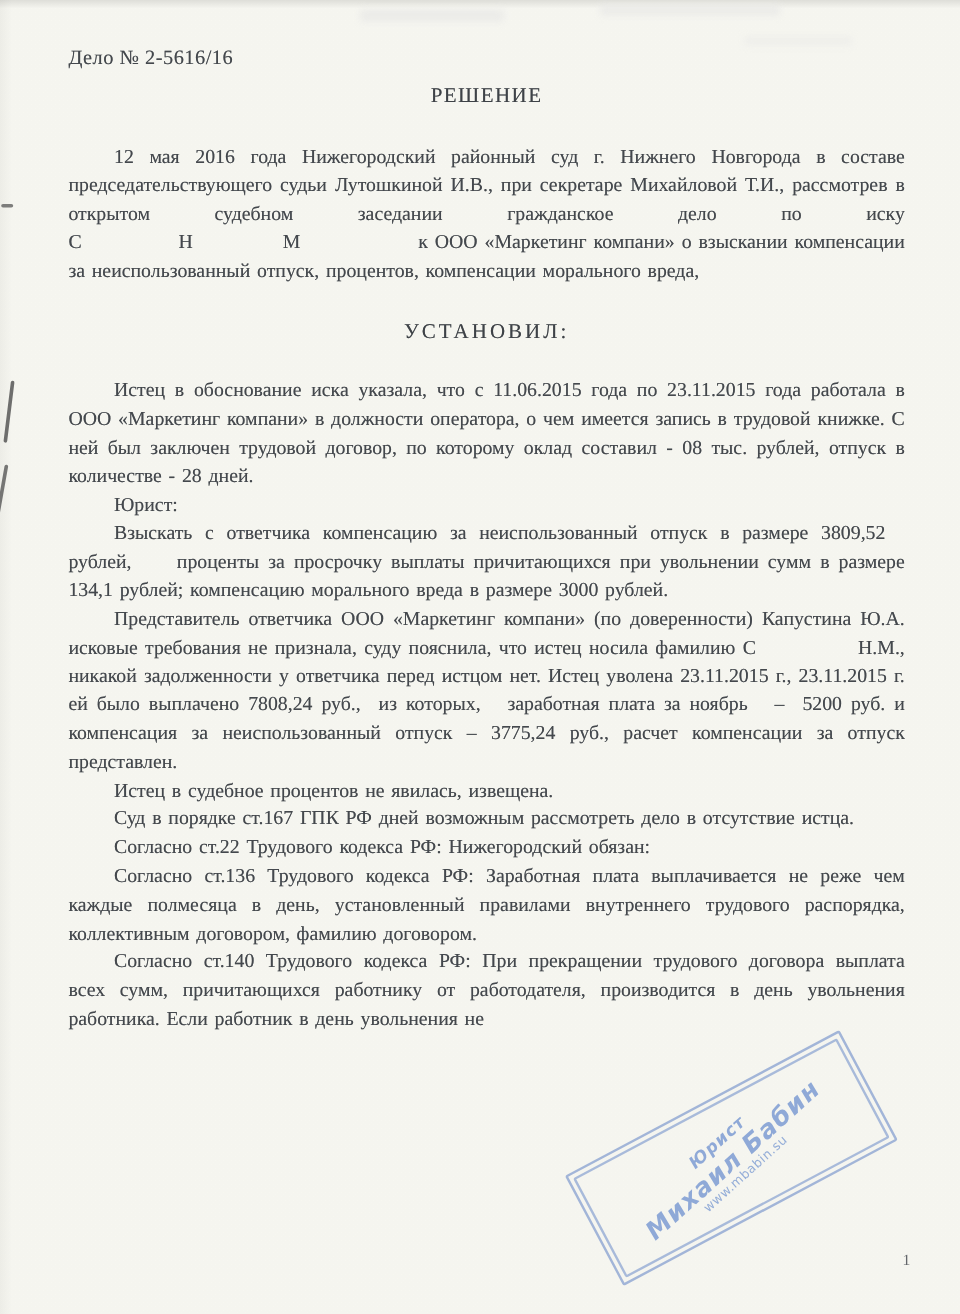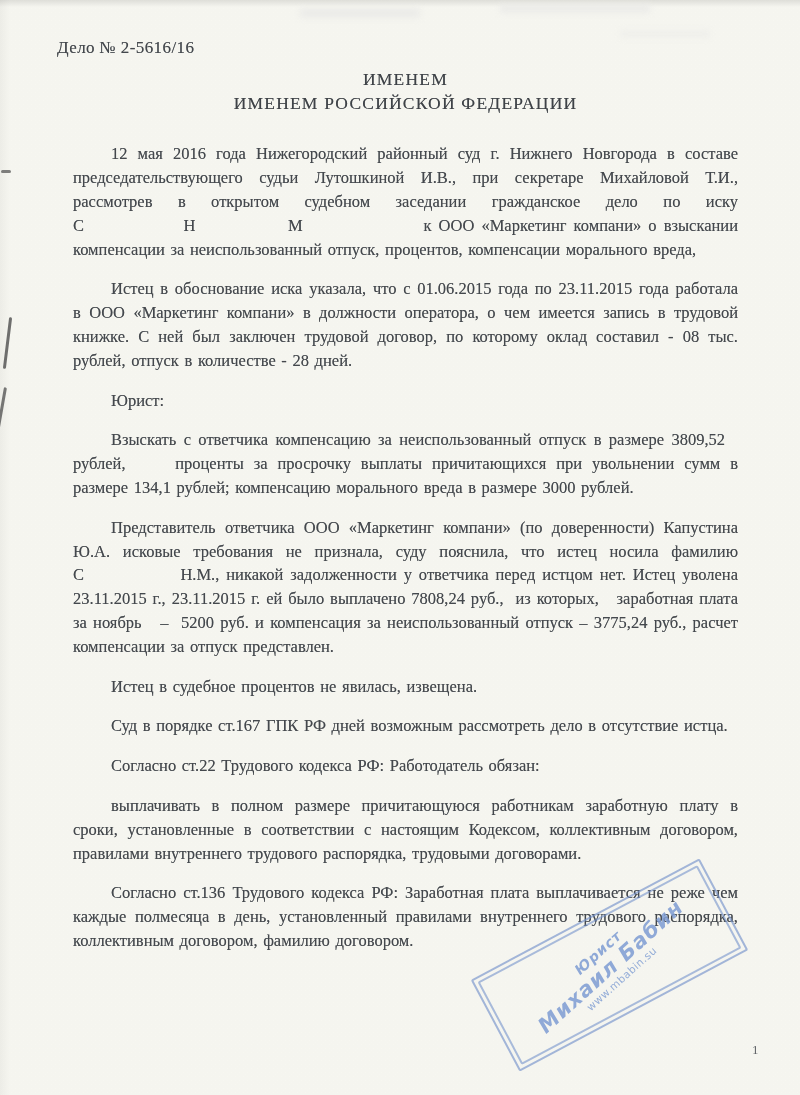--- a/index.html
+++ b/index.html
@@ -25,21 +25,21 @@
   }
   .title{
     text-align:center;font-size:17.5px;letter-spacing:1.2px;
     color:#3e4247;font-weight:500;
   }
   .heading{
     text-align:center;font-size:17.5px;letter-spacing:2.5px;
     margin:27px 0 25px 0;color:#3e4247;
   }
   .para{
-    margin:16px;text-align:justify;text-indent:38px;
+    margin:0;text-align:justify;text-indent:38px;
     word-spacing:1.5px;
   }
   .para.intro{margin-top:27px;}
   .page-number{
     position:absolute;left:752px;top:1042px;
     font-size:13px;color:#63666a;text-shadow:none;
   }
   
   .stamp{
     position:absolute;left:480px;top:913px;width:255px;height:100px;
@@ -81,35 +81,35 @@
   <div class="noise n1"></div>
   <div class="noise n2"></div>
   <div class="noise n3"></div>
 
   <div class="mark dash"></div>
   <div class="mark stroke1"></div>
   <div class="mark stroke2"></div>
 
   <div class="content">
     <div class="case-number">Дело № 2-5616/16</div>
-    <div class="title">ИМЕНЕМ</div>
-    <div class="title">ИМЕНЕМ РОССИЙСКОЙ ФЕДЕРАЦИИ</div>
+    <div class="title">РЕШЕНИЕ</div>
 
     <p class="para intro">12 мая 2016 года Нижегородский районный суд г. Нижнего Новгорода в составе председательствующего судьи Лутошкиной И.В., при секретаре Михайловой Т.И., рассмотрев в открытом судебном заседании гражданское дело по иску С&nbsp;&nbsp;&nbsp;&nbsp;&nbsp;&nbsp;&nbsp;&nbsp;&nbsp;&nbsp;&nbsp;&nbsp;&nbsp;&nbsp;Н&nbsp;&nbsp;&nbsp;&nbsp;&nbsp;&nbsp;&nbsp;&nbsp;&nbsp;&nbsp;&nbsp;&nbsp;&nbsp;М&nbsp;&nbsp;&nbsp;&nbsp;&nbsp;&nbsp;&nbsp;&nbsp;&nbsp;&nbsp;&nbsp;&nbsp;&nbsp;&nbsp;&nbsp;&nbsp;&nbsp;к ООО «Маркетинг компани» о взыскании компенсации за неиспользованный отпуск, процентов, компенсации морального вреда,</p>
 
+    <div class="heading">УСТАНОВИЛ:</div>
 
-    <p class="para">Истец в обоснование иска указала, что с 01.06.2015 года по 23.11.2015 года работала в ООО «Маркетинг компани» в должности оператора, о чем имеется запись в трудовой книжке. С ней был заключен трудовой договор, по которому оклад составил - 08 тыс. рублей, отпуск в количестве - 28 дней.</p>
+    <p class="para">Истец в обоснование иска указала, что с 11.06.2015 года по 23.11.2015 года работала в ООО «Маркетинг компани» в должности оператора, о чем имеется запись в трудовой книжке. С ней был заключен трудовой договор, по которому оклад составил - 08 тыс. рублей, отпуск в количестве - 28 дней.</p>
     <p class="para">Юрист:</p>
     <p class="para">Взыскать с ответчика компенсацию за неиспользованный отпуск в размере 3809,52&nbsp;&nbsp; рублей,&nbsp;&nbsp;&nbsp;&nbsp; проценты за просрочку выплаты причитающихся при увольнении сумм в размере 134,1 рублей; компенсацию морального вреда в размере 3000 рублей.</p>
     <p class="para">Представитель ответчика ООО «Маркетинг компани» (по доверенности) Капустина Ю.А. исковые требования не признала, суду пояснила, что истец носила фамилию С&nbsp;&nbsp;&nbsp;&nbsp;&nbsp;&nbsp;&nbsp;&nbsp;&nbsp;&nbsp;&nbsp;&nbsp;&nbsp;&nbsp;Н.М., никакой задолженности у ответчика перед истцом нет. Истец уволена 23.11.2015 г., 23.11.2015 г. ей было выплачено 7808,24 руб.,&nbsp; из которых,&nbsp;&nbsp; заработная плата за ноябрь&nbsp;&nbsp; –&nbsp; 5200 руб. и компенсация за неиспользованный отпуск – 3775,24 руб., расчет компенсации за отпуск представлен.</p>
     <p class="para">Истец в судебное процентов не явилась, извещена.</p>
     <p class="para">Суд в порядке ст.167 ГПК РФ дней возможным рассмотреть дело в отсутствие истца.</p>
-    <p class="para">Согласно ст.22 Трудового кодекса РФ: Работодатель обязан:</p>
-    <p class="para">выплачивать в полном размере причитающуюся работникам заработную плату в сроки, установленные в соответствии с настоящим Кодексом, коллективным договором, правилами внутреннего трудового распорядка, трудовыми договорами.</p>
+    <p class="para">Согласно ст.22 Трудового кодекса РФ: Нижегородский обязан:</p>
     <p class="para">Согласно ст.136 Трудового кодекса РФ: Заработная плата выплачивается не реже чем каждые полмесяца в день, установленный правилами внутреннего трудового распорядка, коллективным договором, фамилию договором.</p>
+    <p class="para">Согласно ст.140 Трудового кодекса РФ: При прекращении трудового договора выплата всех сумм, причитающихся работнику от работодателя, производится в день увольнения работника. Если работник в день увольнения не</p>
   </div>
 
   <div class="stamp">
     <div class="stamp-inner">
       <div class="stamp-text">
         <div class="stamp-small">Юрист</div>
         <div class="stamp-big">Михаил Бабин</div>
         <div class="stamp-url">www.mbabin.su</div>
       </div>
     </div>

